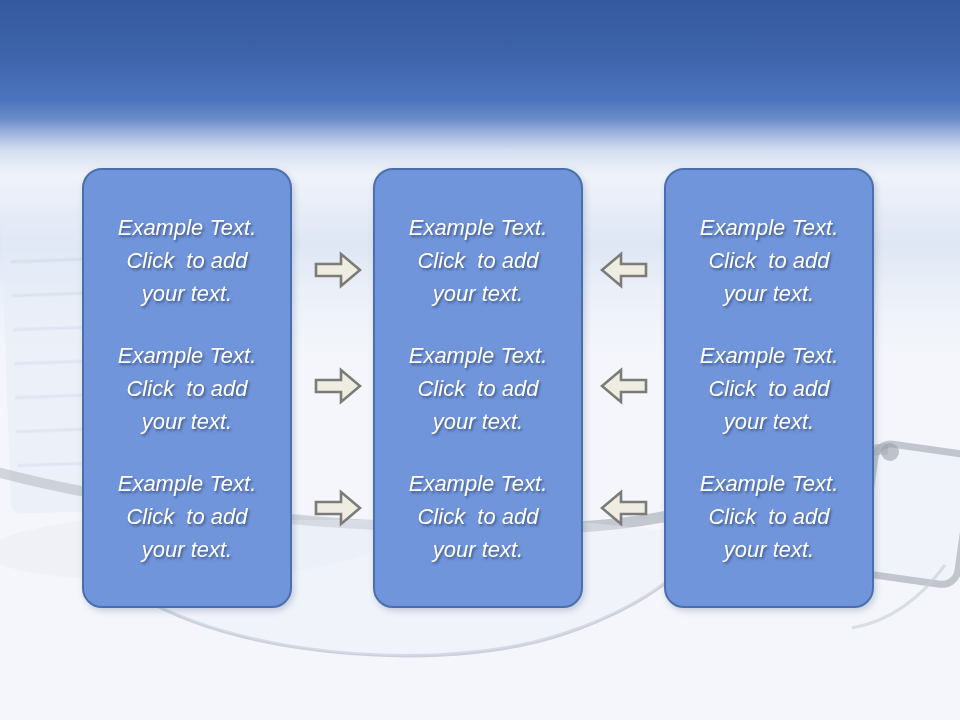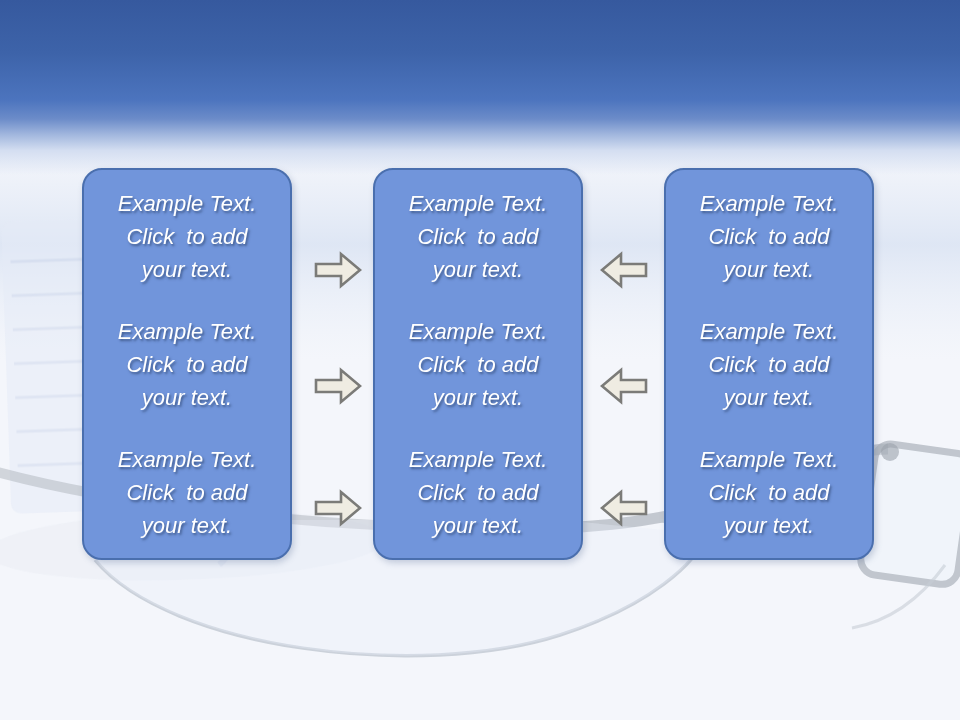--- a/index.html
+++ b/index.html
@@ -31,21 +31,21 @@
     text-align: center; color: var(--title-color, #FFFFFF);
     font-size: 30px; letter-spacing: 0.5px;
     text-shadow: 1px 2px 3px rgba(20,40,80,0.45);
     font-weight: 400;
   }
   .title .t-bold { font-weight: 700; }
   .title .t-rest { margin-left: 10px; font-weight: 400; }
 
   
   .box {
-    position: absolute; top: 168px; width: 210px; height: 392px; z-index: 2;
+    position: absolute; top: 168px; width: 210px; height: 440px; z-index: 2;
     background: var(--box-fill, #7195DB);
     border: 2px solid var(--box-border, #4A6FAE);
     border-radius: 20px;
     box-shadow: 2px 3px 6px rgba(90,110,150,0.30);
     display: flex; flex-direction: column; justify-content: center; align-items: center;
     row-gap: 29px;
   }
   .box-left { left: 82px; }
   .box-middle { left: 373px; }
   .box-right { left: 664px; }

